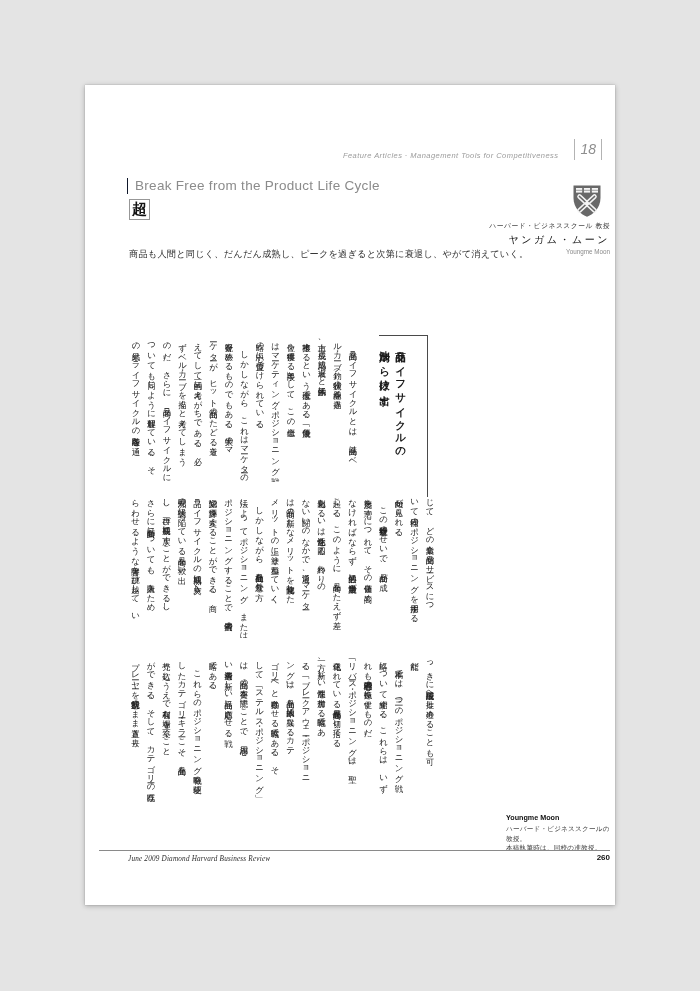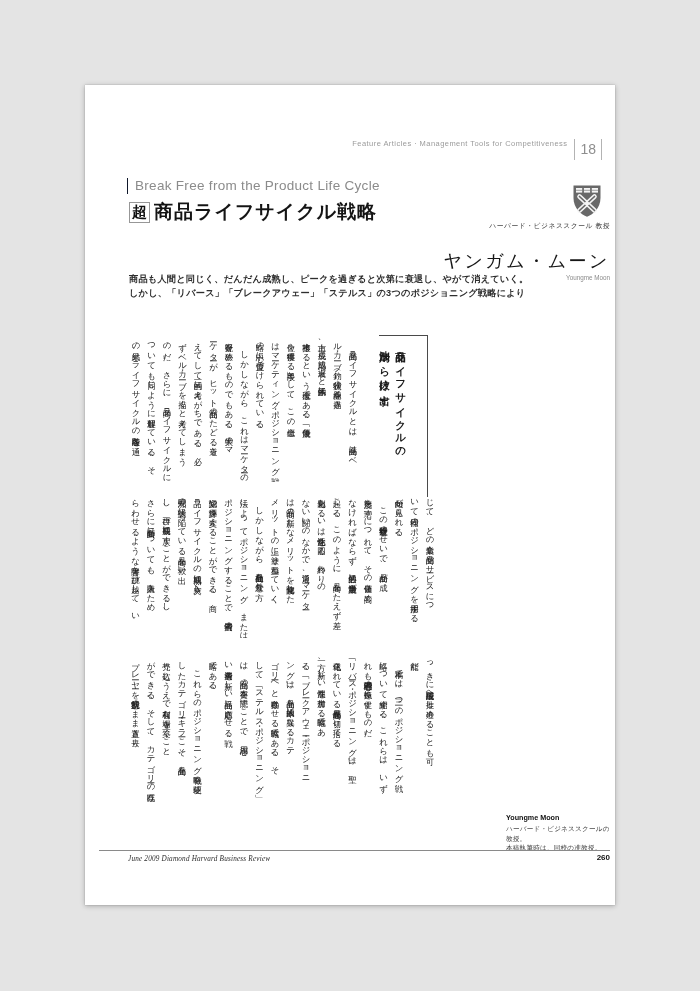--- a/index.html
+++ b/index.html
@@ -10,21 +10,21 @@
     overflow:hidden;
   }
   .page{
     position:absolute;left:85px;top:85px;width:530px;height:820px;
     background:#ffffff;
     box-shadow:0 1px 5px rgba(0,0,0,.28), 0 0 1px rgba(0,0,0,.25);
   }
   
   .header-strip{
     position:absolute;top:54px;right:13px;
-    display:flex;align-items:flex-start;gap:7px;
+    display:flex;align-items:flex-end;gap:16px;font-style:italic;
   }
   .header-label{font-size:7.5px;color:#9b9b9b;letter-spacing:.45px;}
   .header-num{
     border-left:1px solid #b3b3b3;border-right:1px solid #b3b3b3;
     padding:0 5px;font-size:14px;color:#8e8e8e;line-height:21px;
   }
   
   .title-en{
     position:absolute;left:42px;top:93px;
     border-left:1px solid #0f172a;padding-left:7px;
@@ -33,28 +33,28 @@
   .title-jp{position:absolute;left:44px;top:114px;display:flex;align-items:center;gap:4px;}
   .boxed-char{
     width:19px;height:19px;border:1.5px solid #979797;
     display:flex;align-items:center;justify-content:center;
     font-size:15px;font-weight:bold;color:#121212;
   }
   .title-jp-text{font-size:19px;font-weight:bold;color:#141414;letter-spacing:1px;}
   
   .lead{
     position:absolute;left:44px;top:163px;
-    font-size:9.2px;font-weight:bold;color:#2e2e2e;
-    line-height:13.5px;letter-spacing:.2px;margin-top:25px;
+    font-size:9.2px;font-weight:normal;color:#2e2e2e;
+    line-height:13.5px;letter-spacing:.2px;
   }
   
   .crest{position:absolute;right:13px;top:99px;width:30px;height:34px;}
   .author{position:absolute;right:5px;top:136px;text-align:right;}
   .author-affil{font-size:6.8px;color:#3a3a3a;letter-spacing:.5px;}
-  .author-name{font-size:18px;color:#161616;letter-spacing:2.5px;margin-top:18px;font-family:Liberation Serif, serif;}
+  .author-name{font-size:10px;color:#161616;letter-spacing:2.5px;margin-top:2px;font-family:Liberation Serif, serif;}
   .author-en{font-size:6.3px;color:#8a8a8a;margin-top:1px;}
   
   .rule-h{position:absolute;left:294px;top:250px;width:49px;height:1px;background:#4a4a4a;}
   .rule-v{position:absolute;left:342px;top:250px;width:1px;height:162px;background:#4a4a4a;}
   .section-heading{
     position:absolute;left:292px;top:257px;height:112px;
     writing-mode:vertical-rl;
     font-size:10.5px;font-weight:bold;color:#1a1a1a;
     line-height:16px;letter-spacing:1.5px;
   }
@@ -91,26 +91,24 @@
 
   <div class="header-strip">
     <span class="header-label">Feature Articles · Management Tools for Competitiveness</span>
     <span class="header-num">18</span>
   </div>
 
   <div class="title-en">Break Free from the Product Life Cycle</div>
 
   <div class="title-jp">
     <span class="boxed-char">超</span>
-    <span class="title-jp-text">商品ライフサイクル戦略</span>
   </div>
 
   <div class="lead">
     <div>商品も人間と同じく、だんだん成熟し、ピークを過ぎると次第に衰退し、やがて消えていく。</div>
-    <div>しかし、「リバース」「ブレークアウェー」「ステルス」の3つのポジショニング戦略により</div>
   </div>
 
   <svg class="crest" viewBox="0 0 30 34" aria-hidden="true">
     <path d="M1.5 1.5 H28.5 V14 C28.5 24.5 20.5 30.6 15 32.8 C9.5 30.6 1.5 24.5 1.5 14 Z" fill="#686868"></path>
     <g fill="#f4f4f4">
       <rect x="4" y="4" width="6.2" height="4.6"></rect>
       <rect x="11.9" y="4" width="6.2" height="4.6"></rect>
       <rect x="19.8" y="4" width="6.2" height="4.6"></rect>
     </g>
     <g stroke="#686868" stroke-width="0.6">

